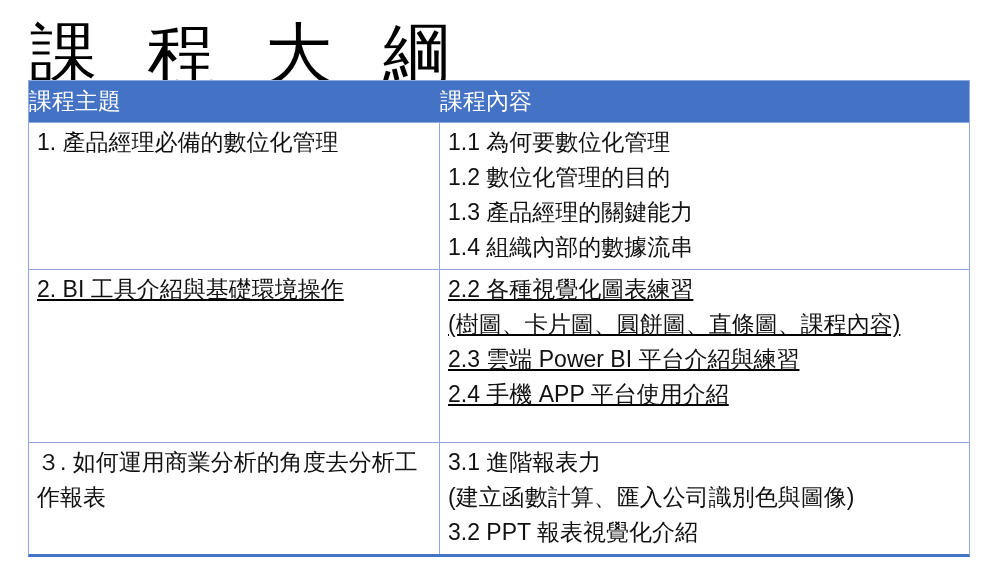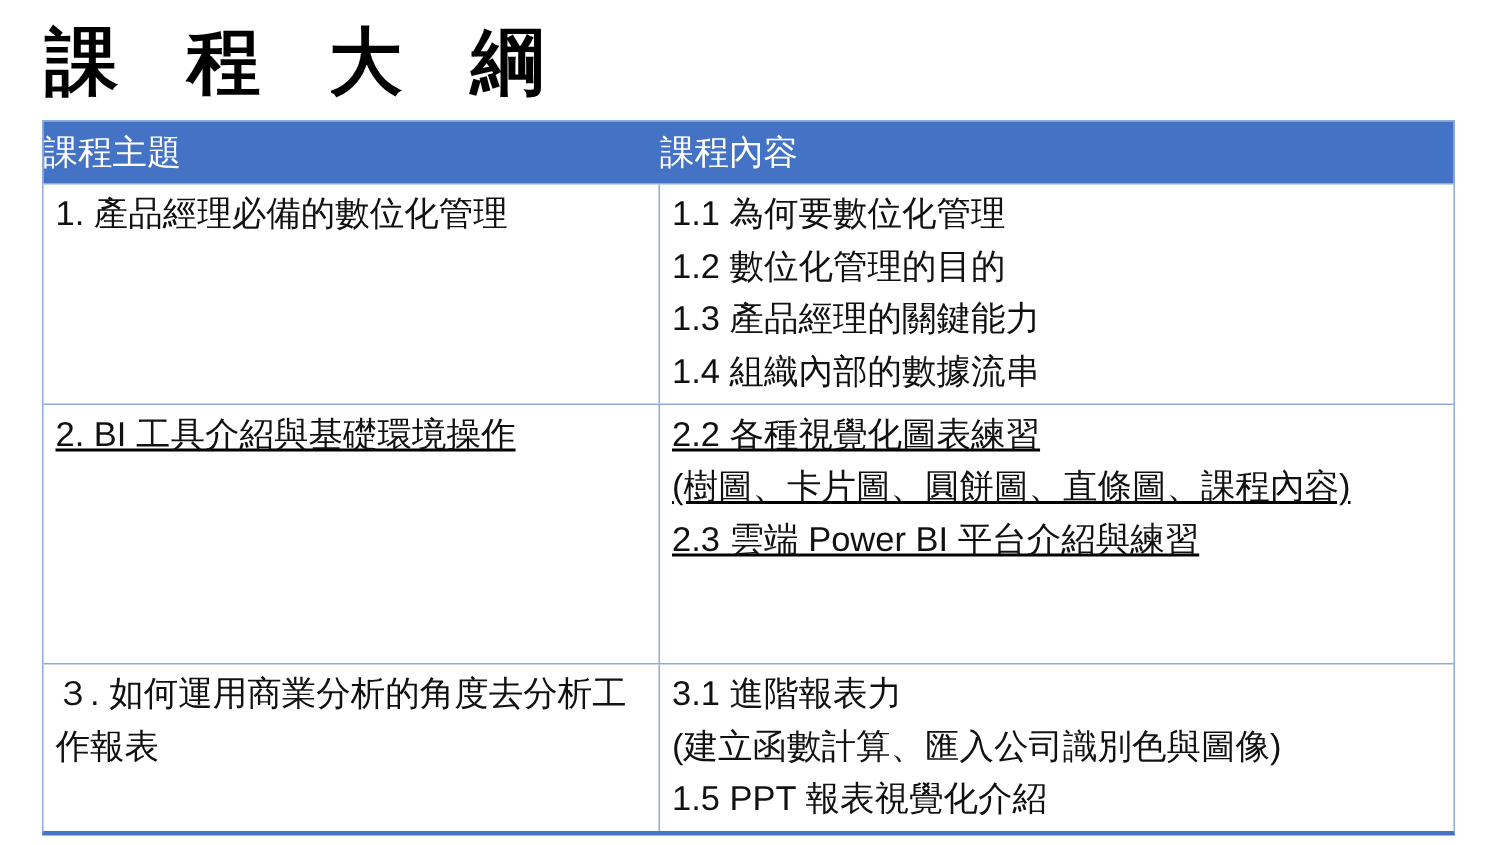--- a/index.html
+++ b/index.html
@@ -5,24 +5,24 @@
   html,body{margin:0;padding:0;background:#ffffff;}
   .slide{
     position:relative;
     width:1000px;height:563px;
     background:#ffffff;
     font-family:"Liberation Sans","DejaVu Sans",sans-serif;
     overflow:hidden;
   }
   .title{
     position:absolute;
-    left:30px;top:4px;
+    left:30px;top:16px;
     margin:0;
-    font-size:49px;
-    font-weight:700;
+    font-size:67px;
+    font-weight:400;
     letter-spacing:16px;
     color:#000000;
     line-height:76px;
     white-space:nowrap;
   }
   .tbl{
     position:absolute;
     left:28px;top:80px;
     width:942px;
     box-sizing:border-box;
@@ -83,25 +83,26 @@
         <div class="line">1.4 組織內部的數據流串</div>
       </div>
     </div>
 
     <div class="tr r2">
       <div class="td c1">2. BI 工具介紹與基礎環境操作</div>
       <div class="td c2">
         <div class="line">2.2 各種視覺化圖表練習</div>
         <div class="line">(樹圖、卡片圖、圓餅圖、直條圖、課程內容)</div>
         <div class="line">2.3 雲端 Power BI 平台介紹與練習</div>
+        <div class="line">2.4 手機 APP 平台使用介紹</div>
       </div>
     </div>
 
     <div class="tr r3">
       <div class="td c1">３. 如何運用商業分析的角度去分析工作報表</div>
       <div class="td c2">
         <div class="line">3.1 進階報表力</div>
         <div class="line">(建立函數計算、匯入公司識別色與圖像)</div>
-        <div class="line">1.5 PPT 報表視覺化介紹</div>
+        <div class="line">3.2 PPT 報表視覺化介紹</div>
       </div>
     </div>
   </div>
 </div>
 
 </body></html>

